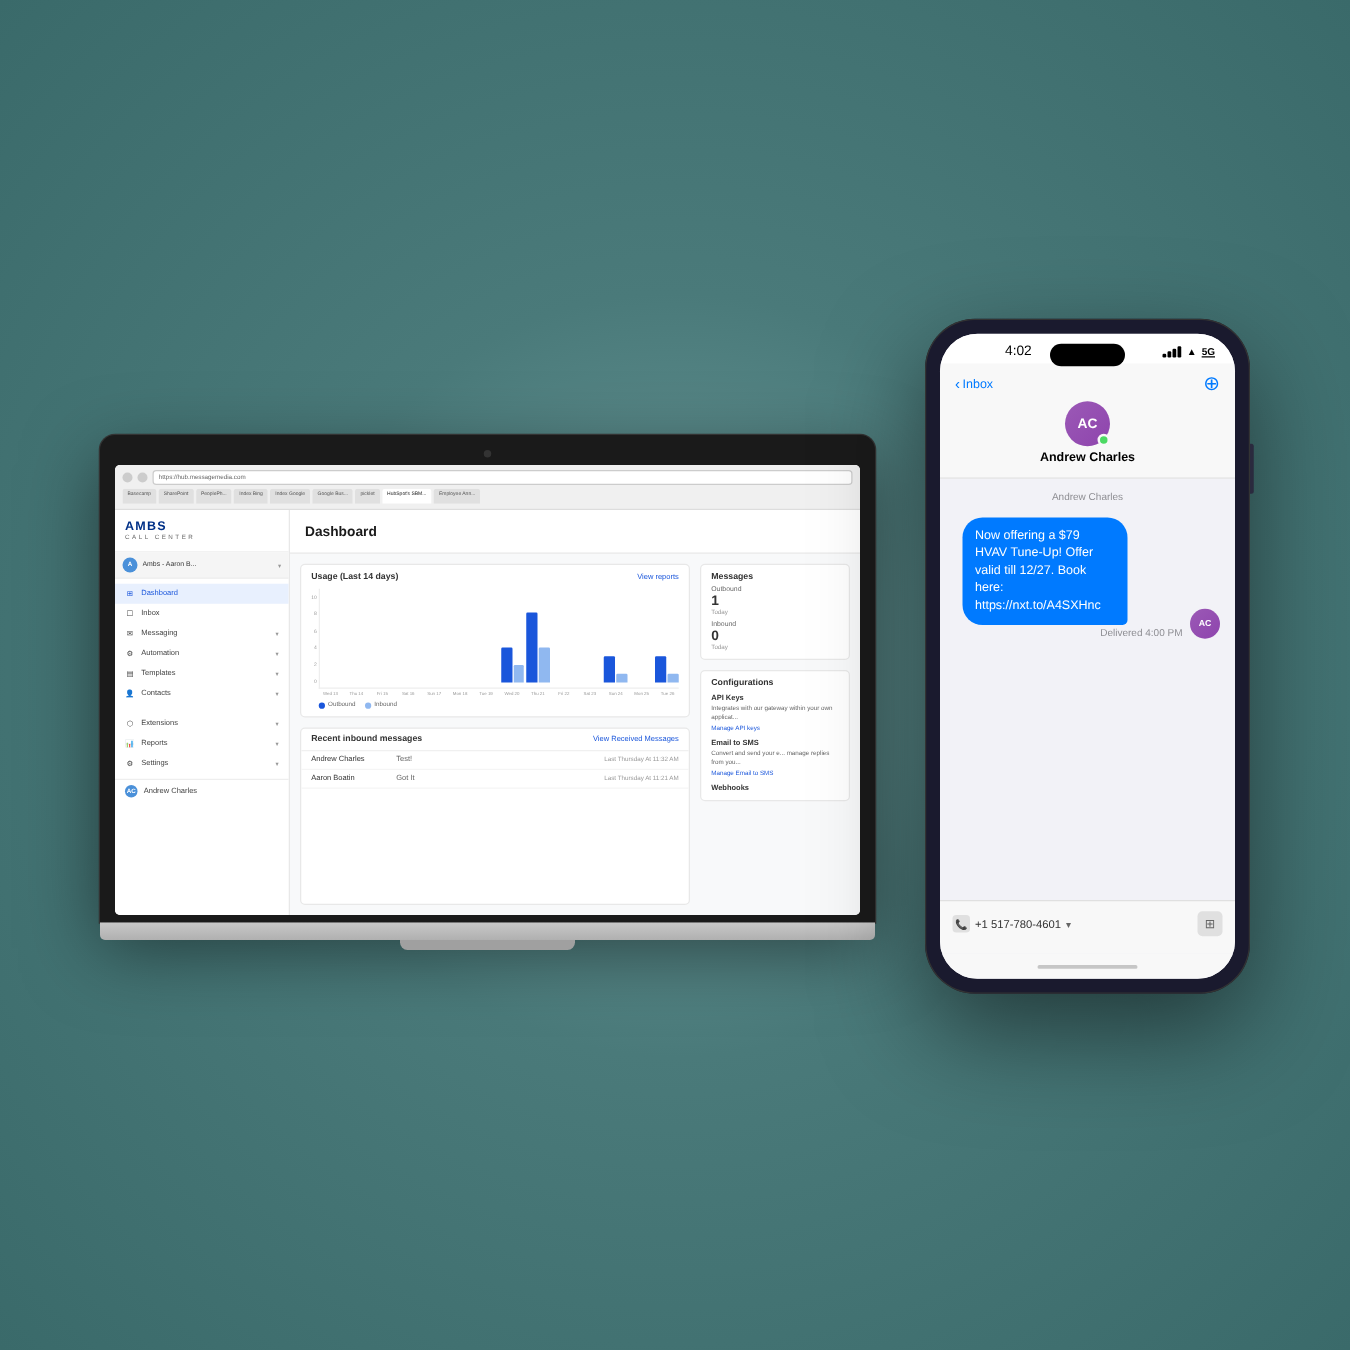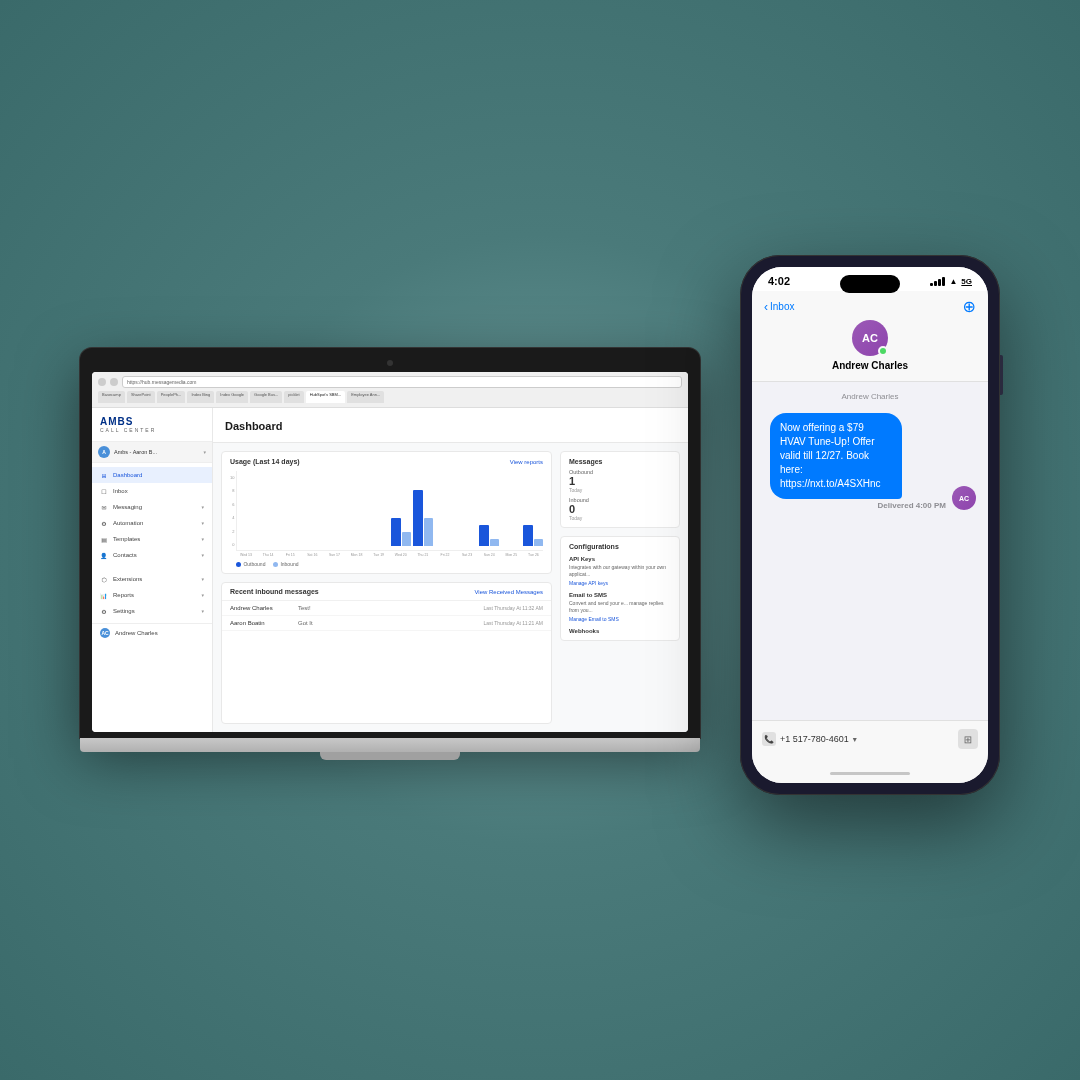--- a/index.html
+++ b/index.html
@@ -134,21 +134,21 @@
     }
 
     
     .app-layout {
       display: flex;
       flex: 1;
       overflow: hidden;
     }
 
     .sidebar {
-      width: 121px;
+      width: 140px;
       background: #fff;
       border-right: 1px solid #e8e8e8;
       flex-shrink: 0;
       overflow: hidden;
     }
 
     .sidebar-logo {
       padding: 8px;
       border-bottom: 1px solid #eee;
     }
@@ -522,22 +522,23 @@
       background: #fff;
       display: flex;
       align-items: center;
       justify-content: space-between;
       padding: 8px 16px 4px 16px;
       flex-shrink: 0;
     }
 
     .phone-time {
       font-size: 11px;
-      font-weight: 700;
+      font-weight: 400;
       color: #000;
+      margin-left: 36px;
     }
 
     .phone-notch {
       width: 60px;
       height: 18px;
       background: #000;
       border-radius: 10px;
       position: absolute;
       left: 50%;
       transform: translateX(-50%);
@@ -675,21 +676,20 @@
       line-height: 1.4;
       color: #fff;
       background: #007aff;
     }
 
     .msg-meta {
       font-size: 8px;
       color: #8e8e93;
       text-align: right;
       margin-top: 2px;
-      font-weight: bold;
     }
 
     .msg-avatar-sm {
       width: 24px;
       height: 24px;
       background: linear-gradient(135deg, #9b59b6, #8e44ad);
       border-radius: 50%;
       display: flex;
       align-items: center;
       justify-content: center;

